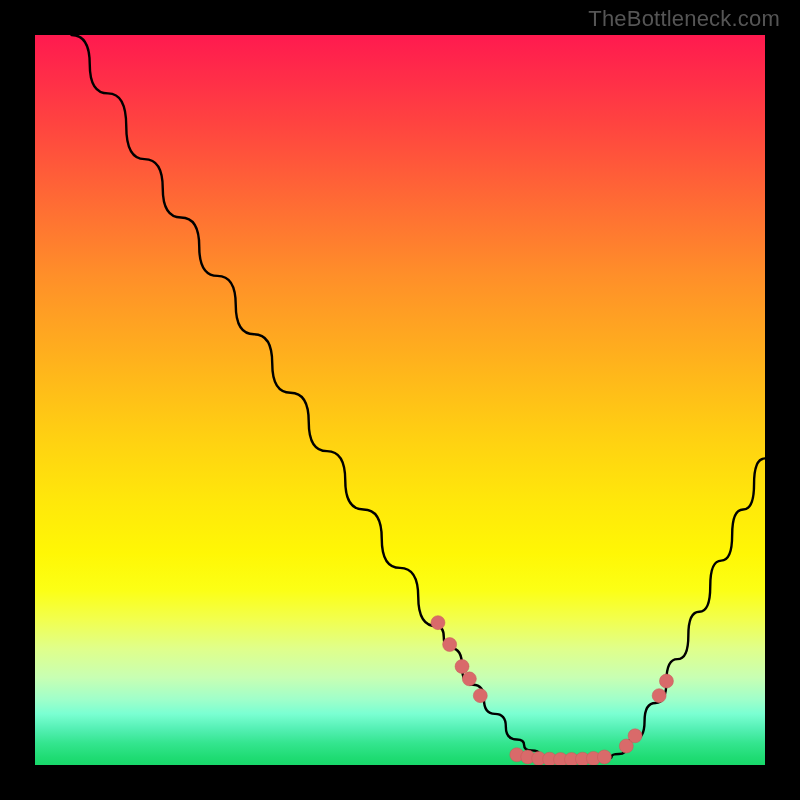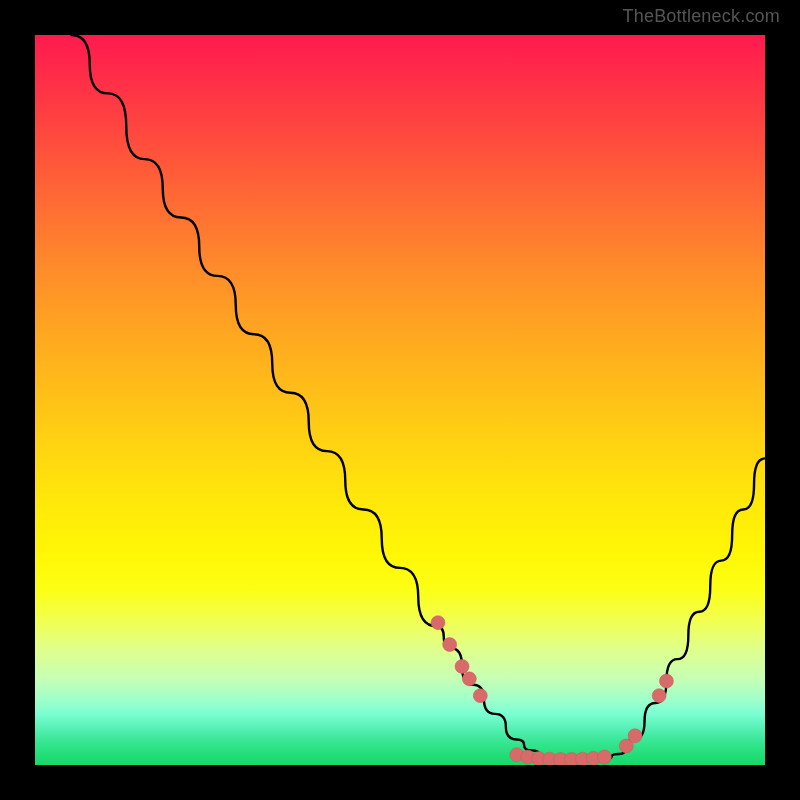--- a/index.html
+++ b/index.html
@@ -61,21 +61,21 @@
     left: 0;
     top: 0;
     width: 100%;
     height: 100%;
   }
   .attribution {
     position: absolute;
     top: 6px;
     right: 20px;
     color: #555;
-    font-size: 18px;
+    font-size: 22px;
     font-weight: 500;
     letter-spacing: 0.2px;
   }
 </style>
 </head>
 <body>
 
 <div class="frame">
 
   <div class="plot">

